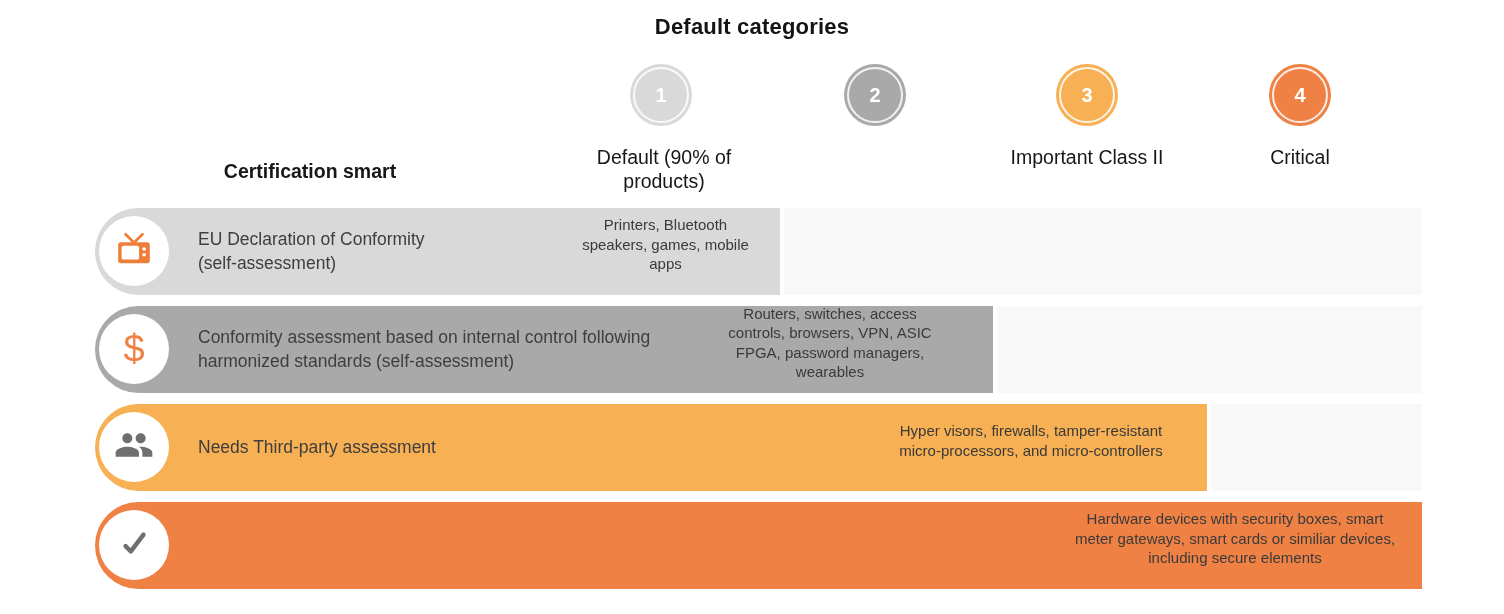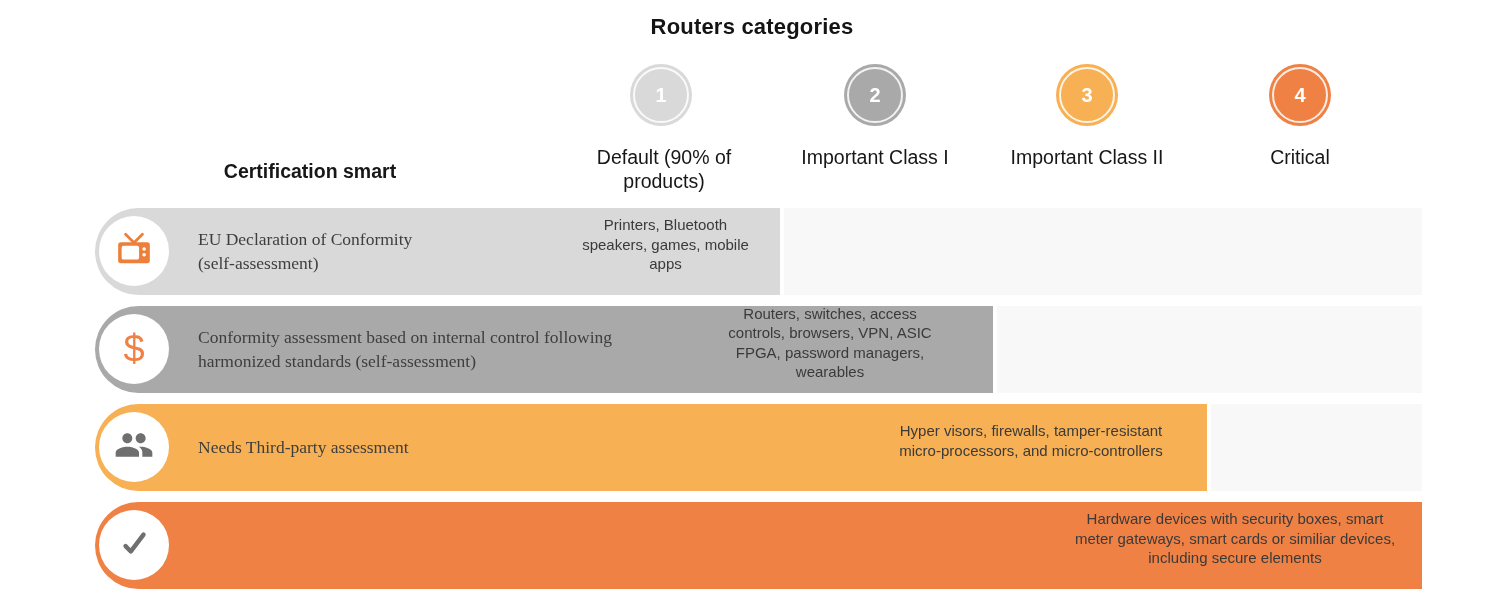--- a/index.html
+++ b/index.html
@@ -135,21 +135,20 @@
     position: absolute;
     left: 103px;
     top: 0;
     height: 87px;
     display: flex;
     align-items: center;
     font-size: 17.5px;
     line-height: 1.35;
     color: #3e3e3e;
     white-space: pre-line;
-    font-family: Liberation Serif, serif;
   }
 
   .row-products {
     position: absolute;
     top: 0;
     height: 73px;
     display: flex;
     align-items: center;
     justify-content: center;
     text-align: center;
@@ -161,39 +160,38 @@
   .rp-1 { left: 478px; width: 185px; }
   .rp-2 { left: 620px; width: 230px; }
   .rp-3 { left: 780px; width: 312px; }
   .rp-4 { left: 955px; width: 370px; }
 </style>
 </head>
 <body>
 
 <div id="canvas">
 
-  <div class="title">Routers categories</div>
+  <div class="title">Default categories</div>
 
   <div class="num-circle nc-1">
     <span>1</span>
   </div>
   <div class="num-circle nc-2">
     <span>2</span>
   </div>
   <div class="num-circle nc-3">
     <span>3</span>
   </div>
   <div class="num-circle nc-4">
     <span>4</span>
   </div>
 
   <div class="cert-header">Certification smart</div>
   <div class="col-header ch-1">Default (90% of
 products)</div>
-  <div class="col-header ch-2">Important Class I</div>
   <div class="col-header ch-3">Important Class II</div>
   <div class="col-header ch-4">Critical</div>
 
   <div class="row r1">
     <div class="bar bar-1"></div>
     <div class="filler fill-1"></div>
     <div class="icon-circle">
       <span>
         <svg width="38" height="34" viewBox="0 0 36 32">
           <path d="M10 2 L18 10 M26 2 L18 10" stroke="#ee7f3a" stroke-width="2.6" fill="none" stroke-linecap="round"></path>

